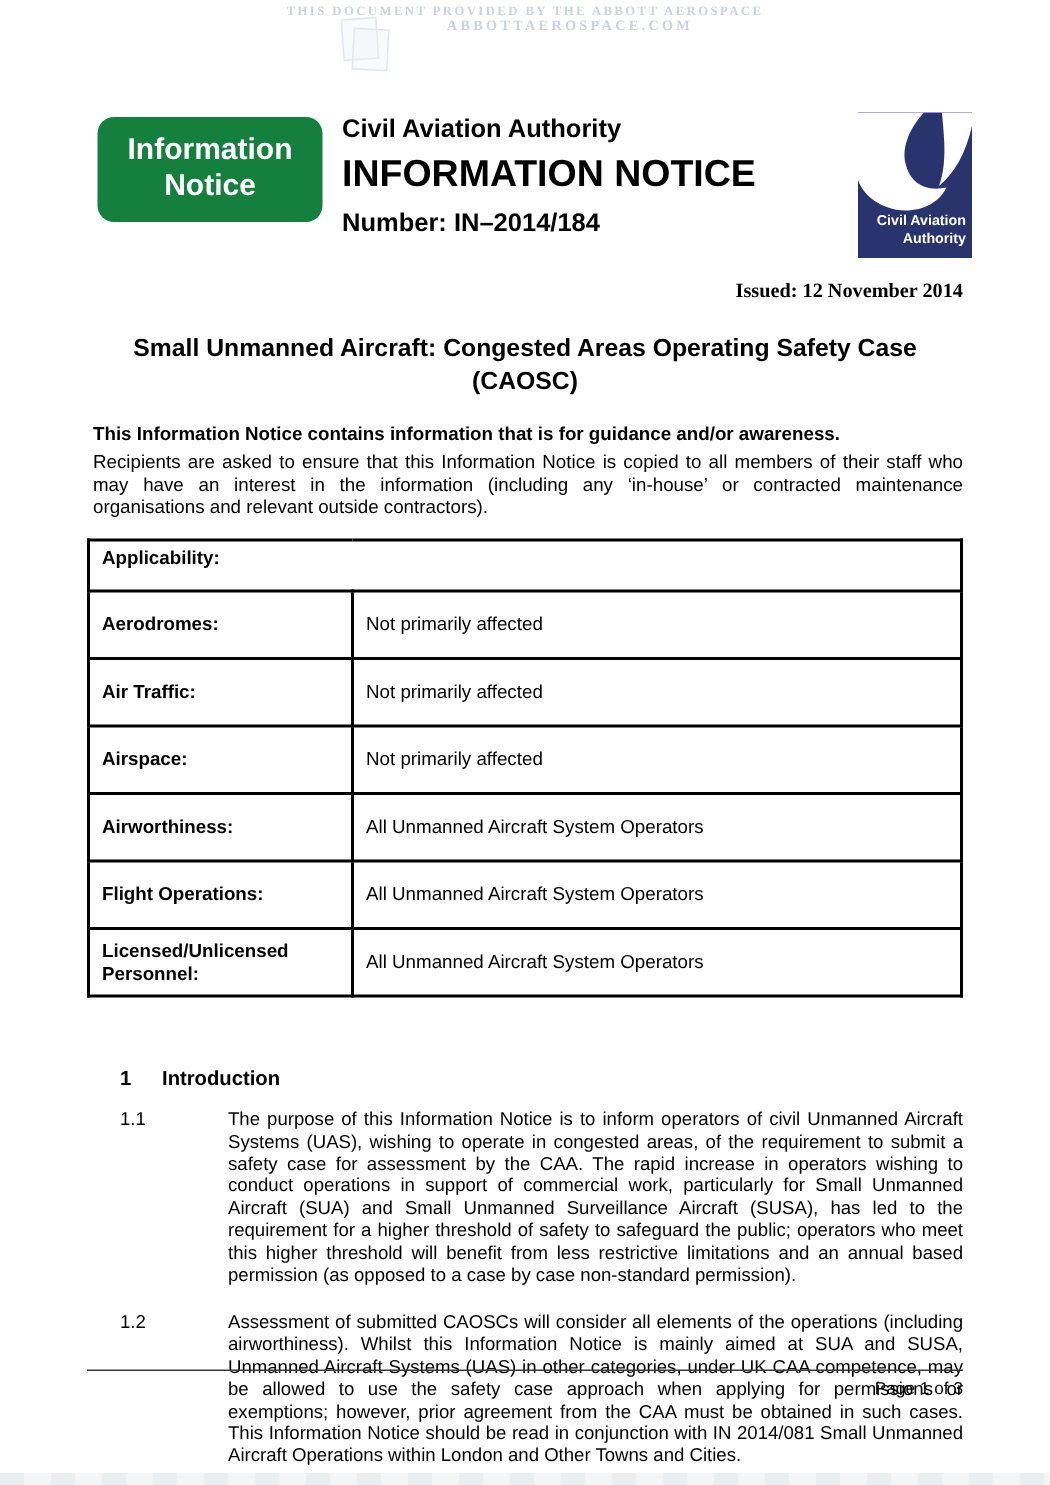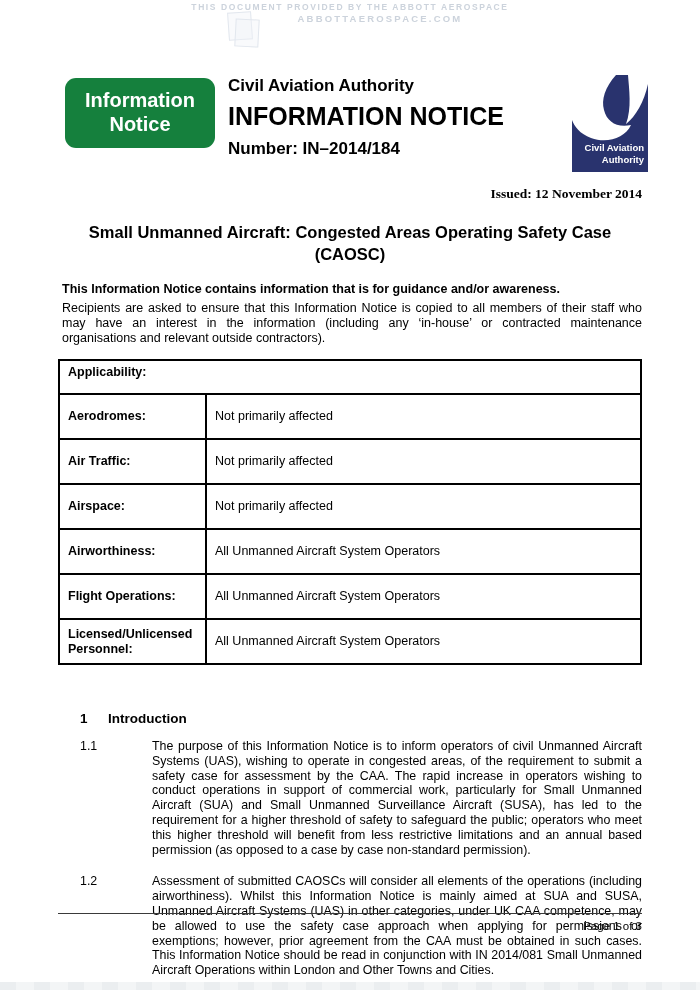--- a/index.html
+++ b/index.html
@@ -5,21 +5,21 @@
   * { margin:0; padding:0; box-sizing:border-box; }
   html,body { width:700px; height:990px; }
   body {
     font-family:"Liberation Sans", sans-serif;
     background:#ffffff; color:#000;
     position:relative; overflow:hidden;
   }
 
   
   .wm { position:absolute; top:2px; left:0; width:100%; text-align:center;
-        color:#c9d1da; user-select:none; }
+        color:#c9d1da; user-select:none;font-family:Liberation Serif, serif; }
   .wm-line1 { font-size:8.5px; font-weight:bold; letter-spacing:1.6px; color:#ccd3dc; }
   .wm-line2 { font-size:22px; font-weight:bold; letter-spacing:7px; color:#c6ced8; margin-top:0px; }
   .wm-line3 { font-size:9.5px; font-weight:bold; letter-spacing:2.2px; color:#ccd3dc; margin-top:1px;
               transform:translateX(30px); }
   .wm-icon { position:absolute; left:226px; top:8px; width:40px; height:42px; }
   .wm-icon div { position:absolute; border:1px solid #e2e7ee; background:rgba(240,243,247,0.4); }
   .wm-sq1 { width:24px; height:28px; left:2px; top:2px; transform:rotate(-4deg); }
   .wm-sq2 { width:24px; height:28px; left:9px; top:9px; transform:rotate(3deg); }
 
   
@@ -46,21 +46,21 @@
                line-height:22px; padding:0 20px; }
   .guidance { margin-top:17px; font-weight:bold; font-size:12.5px; padding-left:4px; }
   .recipients { margin-top:5px; font-size:12.5px; line-height:15px;
                 text-align:justify; padding-left:4px; }
 
   
   table.applicability { margin-top:13px; width:100%; border-collapse:collapse; font-size:12.5px; }
   table.applicability th, table.applicability td { border:2px solid #000; }
   th.app-header { text-align:left; vertical-align:top; padding:4px 8px 14px 8px;
                   font-size:12.5px; font-weight:bold; }
-  td.app-label { width:147px; font-weight:bold; padding:2.5px 8px; line-height:15px; }
+  td.app-label { width:176px; font-weight:bold; padding:2.5px 8px; line-height:15px; }
   td.app-value { padding:14px 8px; line-height:15px; }
 
   
   .section { margin-top:46px; }
   .sec-row { display:grid; grid-template-columns:50px 1fr; }
   .sec-num { padding-left:22px; }
   .sec-heading { font-weight:bold; font-size:13.5px; }
   .sec-heading .sec-num { font-size:13.5px; }
   .para { margin-top:13px; font-size:12.4px; line-height:14.8px; }
   .para .para-text { text-align:justify;margin-left:44px; }

